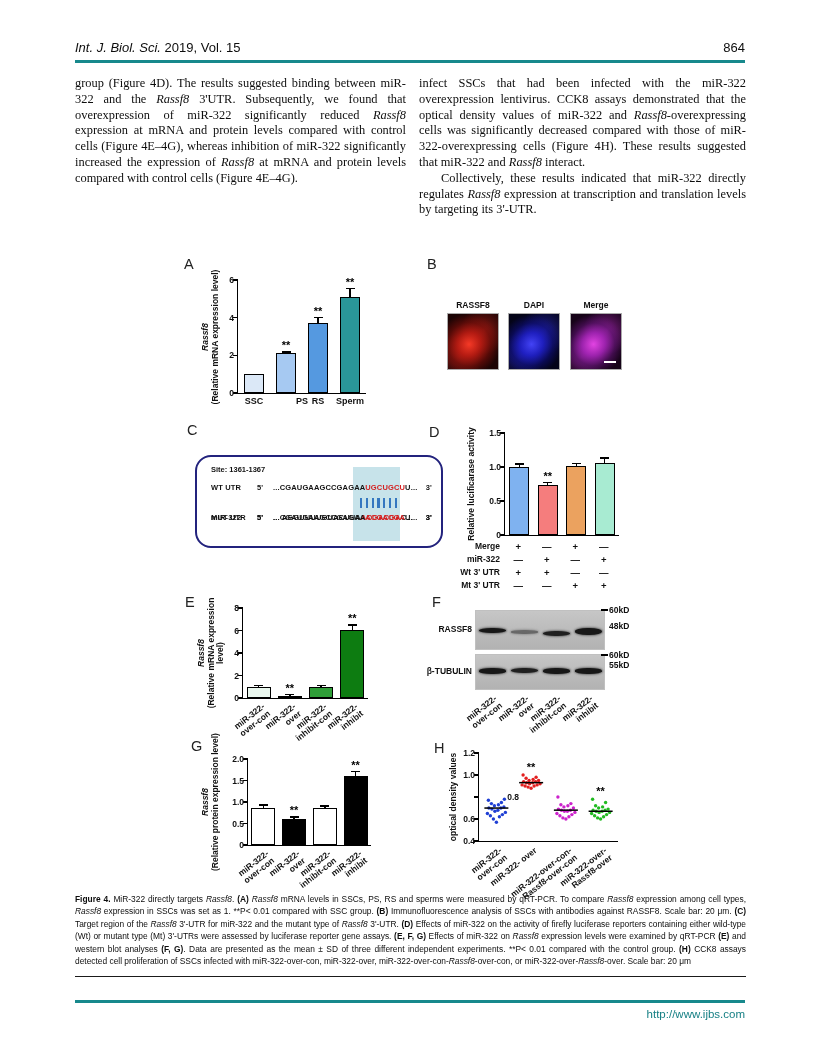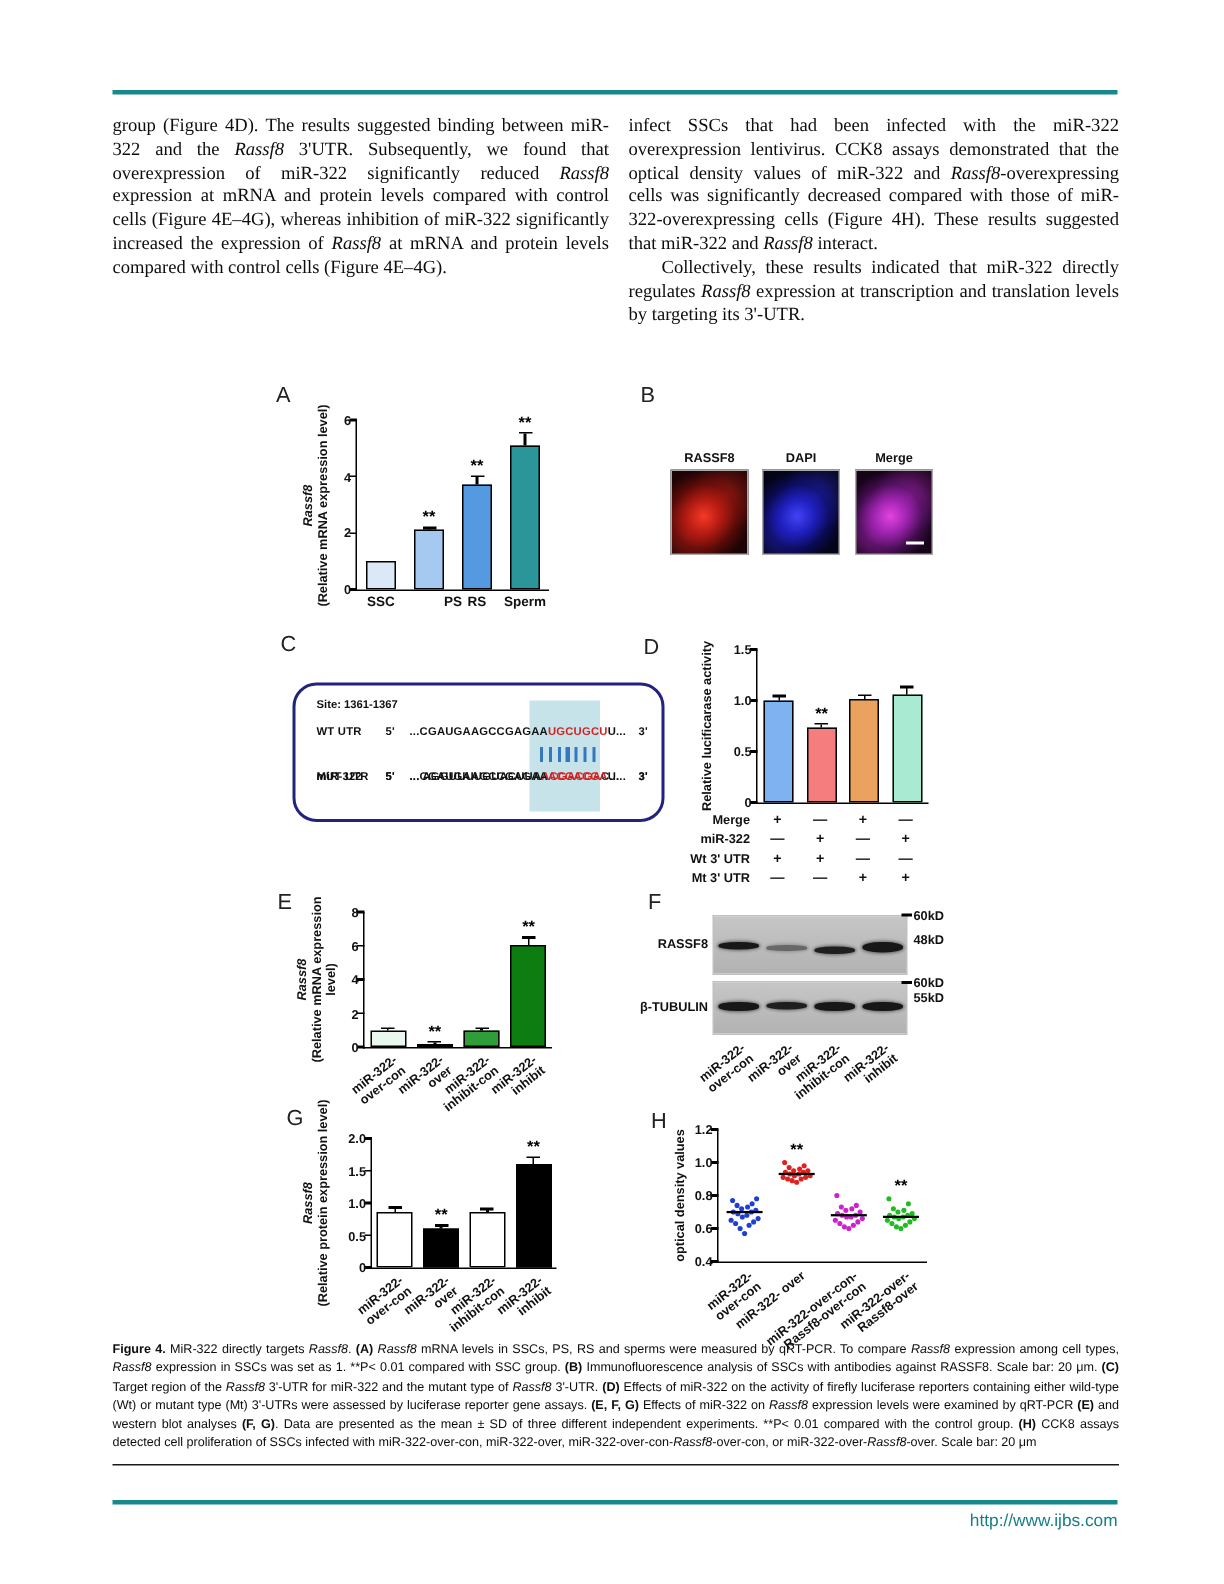--- a/index.html
+++ b/index.html
@@ -83,20 +83,26 @@
 
   
   #caption{position:absolute;left:75px;top:893px;width:671px;font-size:8.4px;line-height:12.4px;
            text-align:justify;color:#0d0d0d;padding-bottom:9px;border-bottom:1.6px solid #1a1a1a;}
 </style>
 </head>
 <body>
 
 <div id="page">
 
+  <div class="header">
+    <div>
+      <span class="it">Int. J. Biol. Sci.</span><span> 2019, Vol. 15</span>
+    </div>
+    <div>864</div>
+  </div>
   <div id="rule-top" class="rule-teal"></div>
 
   <div id="col-left">
       <p class="para"><span>group (Figure 4D). The results suggested binding between miR-322 and the </span><span class="it">Rassf8</span><span> 3'UTR. Subsequently, we found that overexpression of miR-322 significantly reduced </span><span class="it">Rassf8</span><span> expression at mRNA and protein levels compared with control cells (Figure 4E–4G), whereas inhibition of miR-322 significantly increased the expression of </span><span class="it">Rassf8</span><span> at mRNA and protein levels compared with control cells (Figure 4E–4G).</span></p>
     </div>
   <div id="col-right">
       <p class="para"><span>infect SSCs that had been infected with the miR-322 overexpression lentivirus. CCK8 assays demonstrated that the optical density values of miR-322 and </span><span class="it">Rassf8</span><span>-overexpressing cells was significantly decreased compared with those of miR-322-overexpressing cells (Figure 4H). These results suggested that miR-322 and </span><span class="it">Rassf8</span><span> interact.</span></p>
       <p class="para ind"><span>Collectively, these results indicated that miR-322 directly regulates </span><span class="it">Rassf8</span><span> expression at transcription and translation levels by targeting its 3'-UTR.</span></p>
     </div>
 
@@ -243,21 +249,21 @@
           <div>miR-322-</div>
           <div>inhibit</div>
         </div>
       </div>
     <div class="plot" style="left: 403px; top: 503px; width: 139px; height: 88px;">
         <div class="tick-mark" style="top: 87.3px;"></div>
         <div class="tick-lab" style="top: 83px;">0.4</div>
         <div class="tick-mark" style="top: 65.3px;"></div>
         <div class="tick-lab" style="top: 61px;">0.6</div>
         <div class="tick-mark" style="top: 43.3px;"></div>
-        <div class="tick-lab" style="top: 39px;">0.8</div>
+        <div class="tick-lab" style="top: 39px; padding-left: 44px;">0.8</div>
         <div class="tick-mark" style="top: 21.3px;"></div>
         <div class="tick-lab" style="top: 17px;">1.0</div>
         <div class="tick-mark" style="top: -0.7px;"></div>
         <div class="tick-lab" style="top: -5px;">1.2</div>
         <svg width="139" height="88" style="position: absolute; left: 0px; top: 0px;">
           <circle cx="17.4" cy="69.3" r="1.7" fill="#1f3fd4"></circle>
           <circle cx="14.4" cy="66.0" r="1.7" fill="#1f3fd4"></circle>
           <circle cx="20.4" cy="63.8" r="1.7" fill="#1f3fd4"></circle>
           <circle cx="11.4" cy="62.7" r="1.7" fill="#1f3fd4"></circle>
           <circle cx="23.4" cy="61.6" r="1.7" fill="#1f3fd4"></circle>

